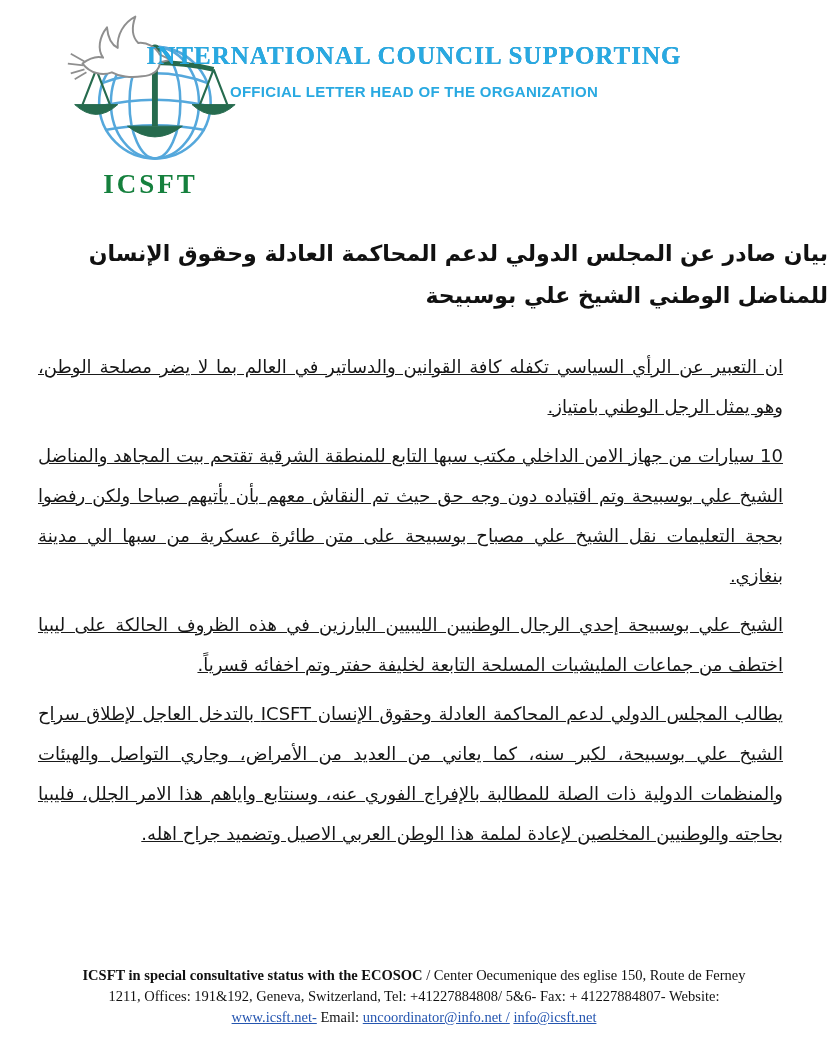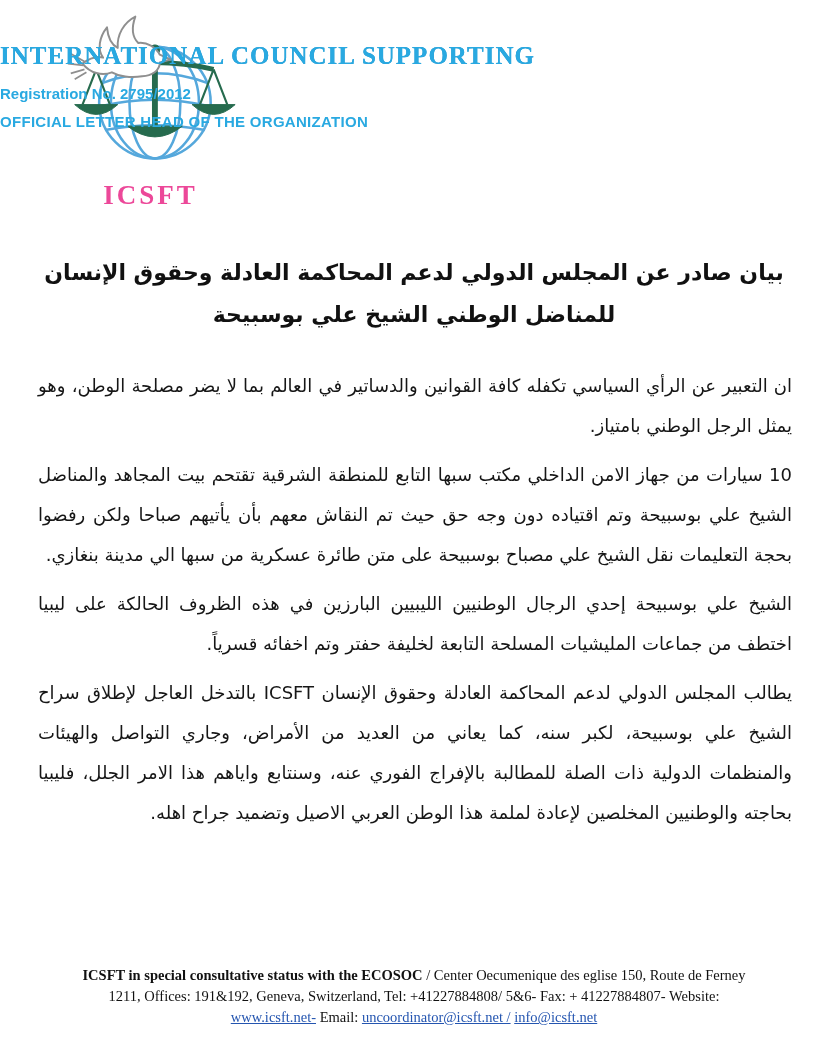--- a/index.html
+++ b/index.html
@@ -18,32 +18,33 @@
   .letterhead { position: relative; height: 185px; }
   .logo-block {
     position: absolute;
     left: 58px;
     top: 12px;
     width: 185px;
     text-align: center;
   }
   .logo-block svg { display: block; margin: 0 auto; }
   .logo-abbr {
-    margin-top: 18px;
+    margin-top: 7px;
     font-family: "Liberation Serif", serif;
     font-weight: bold;
     font-size: 27px;
     letter-spacing: 3px;
-    color: #ec4899;
+    color: #15803d;
   }
   .head-text {
     position: absolute;
     left: 0;
     right: 0;
     top: 40px;
+    text-align: center;
   }
   .org-title {
     font-family: "Liberation Serif", serif;
     font-weight: bold;
     font-size: 25px;
     line-height: 32px;
     letter-spacing: 1px;
     color: #29a9e1;
     text-transform: uppercase;
     text-shadow: 0 0 0.6px #1d8fc7;
@@ -59,35 +60,36 @@
     margin-top: 11px;
     font-family: "Liberation Sans", sans-serif;
     font-weight: bold;
     font-size: 15px;
     letter-spacing: 0.3px;
     color: #29a9e1;
   }
 
   
   .statement-title {
-    margin-top: 67px;
-    text-align: center;
+    margin-top: 48px;
+    text-align: right;
     direction: rtl;
     font-family: "DejaVu Sans", sans-serif;
     font-weight: bold;
     font-size: 22px;
     line-height: 42px;
     color: #111;
   }
 
   
   .statement-body {
     margin-top: 30px;
-    padding: 0 36px 0 38px;
+    padding: 0 45px 0 38px;
     direction: rtl;
+    text-decoration: underline;
   }
   .statement-body p {
     margin: 0 0 9px 0;
     font-family: "DejaVu Sans", sans-serif;
     font-size: 18px;
     line-height: 40px;
     text-align: justify;
     color: #161616;
   }
 
@@ -153,21 +155,20 @@
                    C101,59 93,65 83,65
                    C71,67 59,65 52,61
                    C42,65 30,62 22,52 Z"></path>
         </g>
       </svg>
       <div class="logo-abbr">ICSFT</div>
     </div>
 
     <div class="head-text">
       <div class="org-title">INTERNATIONAL COUNCIL SUPPORTING</div>
-      <div class="registration">Registration No. 2795/2012</div>
       <div class="letterhead-label">OFFICIAL LETTER HEAD OF THE ORGANIZATION</div>
     </div>
   </header>
 
   <section class="statement-title" dir="rtl">
     <div>بيان صادر عن المجلس الدولي لدعم المحاكمة العادلة وحقوق الإنسان</div>
     <div>للمناضل الوطني الشيخ علي بوسبيحة</div>
   </section>
 
   <section class="statement-body" dir="rtl">
@@ -175,17 +176,17 @@
     <p>10 سيارات من جهاز الامن الداخلي مكتب سبها التابع للمنطقة الشرقية تقتحم بيت المجاهد والمناضل الشيخ علي بوسبيحة وتم اقتياده دون وجه حق حيث تم النقاش معهم بأن يأتيهم صباحا ولكن رفضوا بحجة التعليمات نقل الشيخ علي مصباح بوسبيحة على متن طائرة عسكرية من سبها الي مدينة بنغازي.</p>
     <p>الشيخ علي بوسبيحة إحدي الرجال الوطنيين الليبيين البارزين في هذه الظروف الحالكة على ليبيا اختطف من جماعات المليشيات المسلحة التابعة لخليفة حفتر وتم اخفائه قسرياً.</p>
     <p>يطالب المجلس الدولي لدعم المحاكمة العادلة وحقوق الإنسان ICSFT بالتدخل العاجل لإطلاق سراح الشيخ علي بوسبيحة، لكبر سنه، كما يعاني من العديد من الأمراض، وجاري التواصل والهيئات والمنظمات الدولية ذات الصلة للمطالبة بالإفراج الفوري عنه، وسنتابع واياهم هذا الامر الجلل، فليبيا بحاجته والوطنيين المخلصين لإعادة لملمة هذا الوطن العربي الاصيل وتضميد جراح اهله.</p>
   </section>
 
   <footer class="doc-footer">
     <strong>ICSFT in special consultative status with the ECOSOC</strong>
     <span>/ Center Oecumenique des eglise 150, Route de Ferney 1211, Offices: 191&amp;192, Geneva, Switzerland, Tel: +41227884808/ 5&amp;6- Fax: + 41227884807- Website:</span>
     <a>www.icsft.net-</a>
     <span>Email:</span>
-    <a>uncoordinator@icsft.net /</a>
+    <a>uncoordinator@info.net /</a>
     <a>info@icsft.net</a>
   </footer>
 
 </div>
 
 </body></html>

